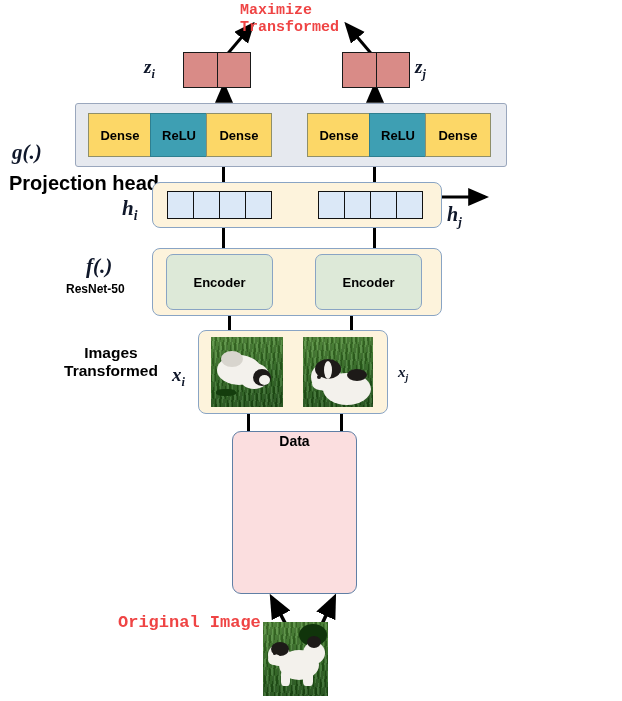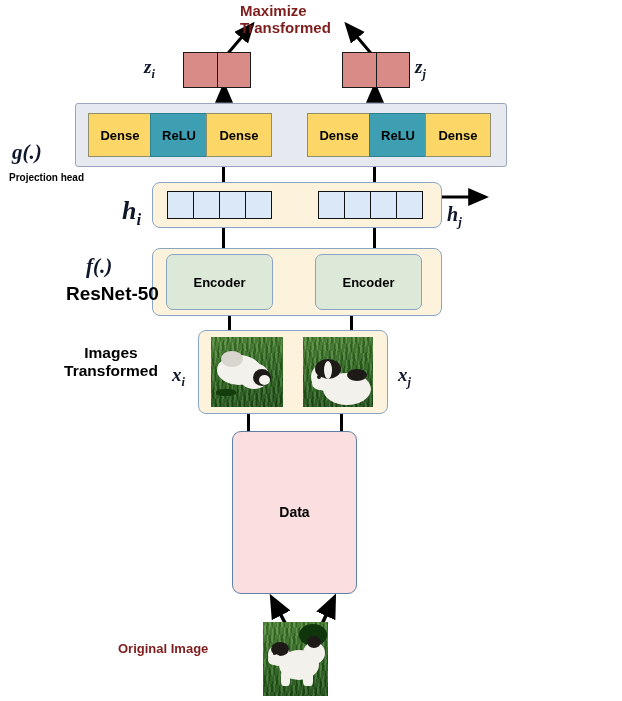--- a/index.html
+++ b/index.html
@@ -22,22 +22,23 @@
   
   .lbl {
     position: absolute;
     font-family: "Liberation Sans", sans-serif;
     font-weight: bold;
     color: #000000;
     white-space: nowrap;
     line-height: 1.15;
   }
   .lbl-pink {
-    color: #7f1d1d;
-    font-weight: bold;
+    color: #ef4444;
+    font-weight: bold;
+    font-family: Liberation Mono, monospace;
   }
   .mathvar {
     position: absolute;
     font-family: "Liberation Serif", serif;
     font-style: italic;
     font-weight: bold;
     color: #0f172a;
     white-space: nowrap;
   }
   .mathvar sub {
@@ -136,21 +137,20 @@
     line-height: 1.3;
   }
   .aug-box {
     position: absolute;
     background: #fbdedf;
     border: 1px solid #5f7fa5;
     border-radius: 9px;
     display: flex;
     flex-direction: column;
     align-items: center;
-    justify-content: center;
     font-family: "Liberation Sans", sans-serif;
     font-weight: bold;
     font-size: 14px;
     color: #000;
     line-height: 1.35;
     gap: 12px;
   }
 
   
   .photo {
@@ -273,33 +273,33 @@
   <div class="relu-cell" style="left:369px; top:113px; width:56px; height:42px;">
     <span>ReLU</span>
   </div>
   <div class="dense-cell" style="left:425px; top:113px; width:64px; height:42px;">
     <span>Dense</span>
   </div>
 
   <div class="mathvar" style="left:12px; top:140px; font-size:21px;">
     <span>g(.)</span>
   </div>
-  <div class="lbl" style="left:9px; top:172px; font-size:10px;">
+  <div class="lbl" style="left:9px; top:172px; font-size:20px;">
     <span>Projection head</span>
   </div>
 
   <div class="cream-container abs" style="left:152px; top:182px; width:288px; height:44px;"></div>
 
   <div class="h-vec" style="left:167px; top:191px; width:103px; height:26px;">
     <div class="cell"></div>
     <div class="cell"></div>
     <div class="cell"></div>
     <div class="cell"></div>
   </div>
-  <div class="mathvar" style="left:122px; top:196px; font-size:26px;font-family:Liberation Serif, serif;">
+  <div class="mathvar" style="left:122px; top:196px; font-size:21px;font-family:Liberation Serif, serif;">
     <span>h</span><sub>i</sub>
   </div>
 
   <div class="h-vec" style="left:318px; top:191px; width:103px; height:26px;">
     <div class="cell"></div>
     <div class="cell"></div>
     <div class="cell"></div>
     <div class="cell"></div>
   </div>
   <div class="mathvar" style="left:447px; top:203px; font-size:20px;">
@@ -312,21 +312,21 @@
   <div class="encoder-box" style="left:166px; top:254px; width:105px; height:54px;">
     <span>Encoder</span>
   </div>
   <div class="encoder-box" style="left:315px; top:254px; width:105px; height:54px;">
     <span>Encoder</span>
   </div>
 
   <div class="mathvar" style="left:86px; top:254px; font-size:21px;">
     <span>f(.)</span>
   </div>
-  <div class="lbl" style="left:66px; top:283px; font-size:19px;">
+  <div class="lbl" style="left:66px; top:283px; font-size:12px;">
     <span>ResNet-50</span>
   </div>
 
   <div class="cream-container abs" style="left:198px; top:330px; width:188px; height:82px;"></div>
 
   <div class="photo" style="left:211px; top:337px; width:72px; height:70px;">
     <div class="grass"></div>
     <div class="dog-white" style="left:6px; top:18px; width:44px; height:30px;"></div>
     <div class="dog-white" style="left:28px; top:26px; width:30px; height:26px;"></div>
     <div class="dog-black" style="left:42px; top:32px; width:18px; height:17px;"></div>
@@ -341,21 +341,21 @@
   <div class="photo" style="left:303px; top:337px; width:70px; height:70px;">
     <div class="grass"></div>
     <div class="dog-white" style="left:20px; top:36px; width:48px; height:32px;"></div>
     <div class="dog-white" style="left:8px; top:26px; width:30px; height:28px;"></div>
     <div class="dog-black" style="left:12px; top:22px; width:26px; height:20px;"></div>
     <div class="dog-white" style="left:21px; top:24px; width:8px; height:18px;"></div>
     <div class="dog-white" style="left:9px; top:40px; width:16px; height:13px;"></div>
     <div class="dog-black" style="left:14px; top:38px; width:4px; height:4px;"></div>
     <div class="dog-black" style="left:44px; top:32px; width:20px; height:12px;"></div>
   </div>
-  <div class="mathvar" style="left:398px; top:364px; font-size:19px;">
+  <div class="mathvar" style="left:398px; top:364px; font-size:15px;">
     <span>x</span><sub>j</sub>
   </div>
 
   <div class="lbl" style="left:52px; top:344px; font-size:15.5px; text-align:center; width:118px; white-space:normal;">
     <div>Images</div>
     <div>Transformed</div>
   </div>
 
   <div class="aug-box" style="left:232px; top:431px; width:123px; height:161px;">
     <span>Data</span>
@@ -368,17 +368,17 @@
     <div class="dog-white" style="left:40px; top:20px; width:22px; height:22px;"></div>
     <div class="dog-white" style="left:5px; top:22px; width:22px; height:22px;"></div>
     <div class="dog-black" style="left:8px; top:20px; width:18px; height:14px;"></div>
     <div class="dog-white" style="left:5px; top:32px; width:13px; height:11px;"></div>
     <div class="dog-black" style="left:10px; top:30px; width:3px; height:3px;"></div>
     <div class="dog-black" style="left:44px; top:14px; width:14px; height:12px;"></div>
     <div class="dog-white" style="left:18px; top:48px; width:9px; height:16px; border-radius:30%;"></div>
     <div class="dog-white" style="left:40px; top:48px; width:10px; height:16px; border-radius:30%;"></div>
   </div>
 
-  <div class="lbl lbl-pink" style="left:118px; top:642px; font-size:13px;">
+  <div class="lbl lbl-pink" style="left:118px; top:613px; font-size:17px;">
     <span>Original Image</span>
   </div>
 
 </div>
 
 </body></html>

